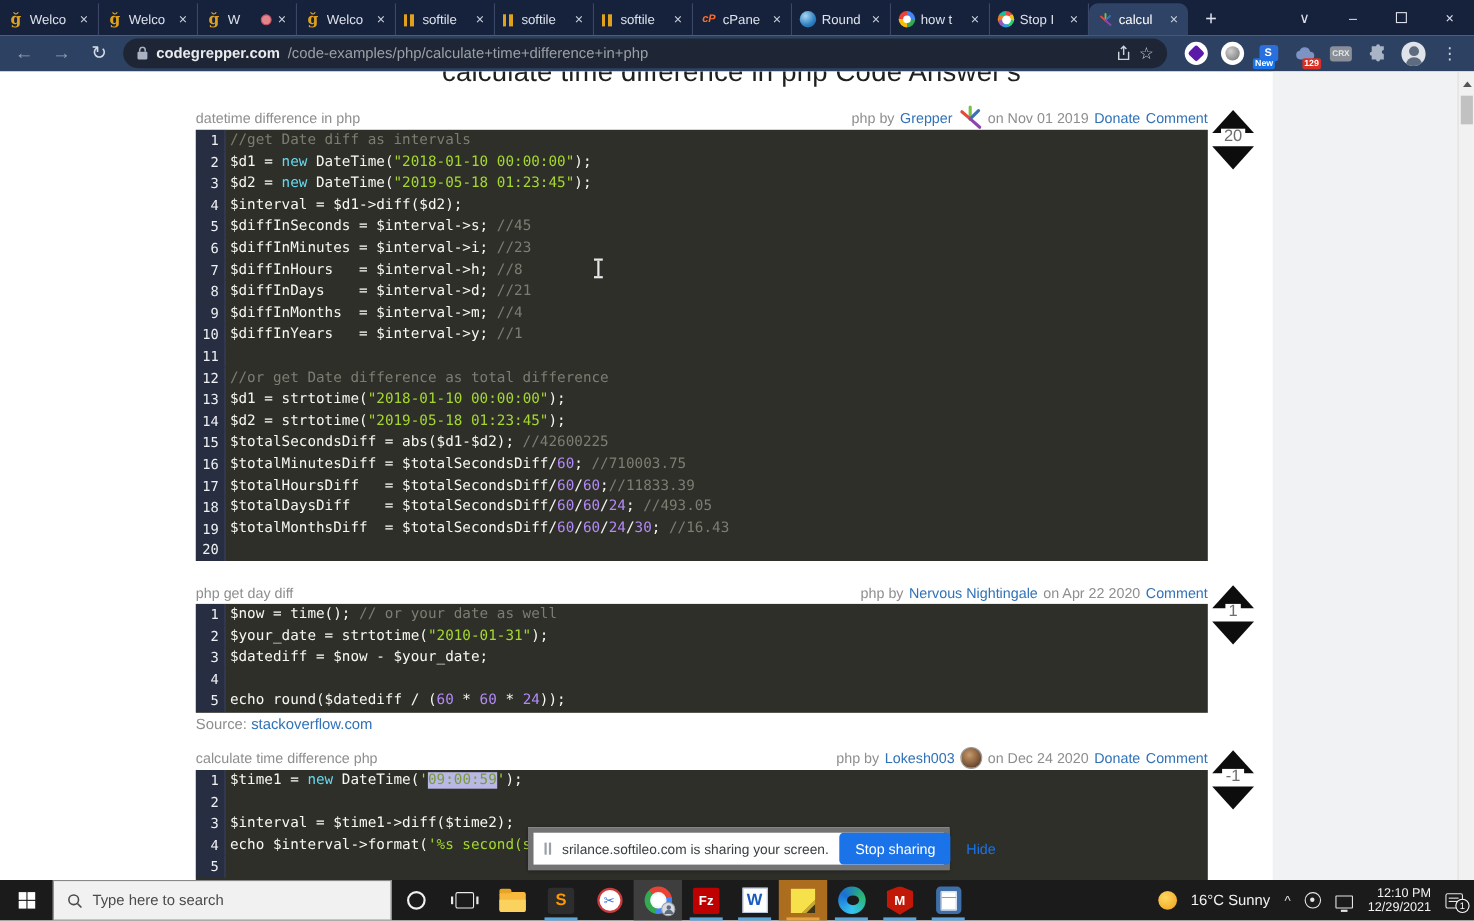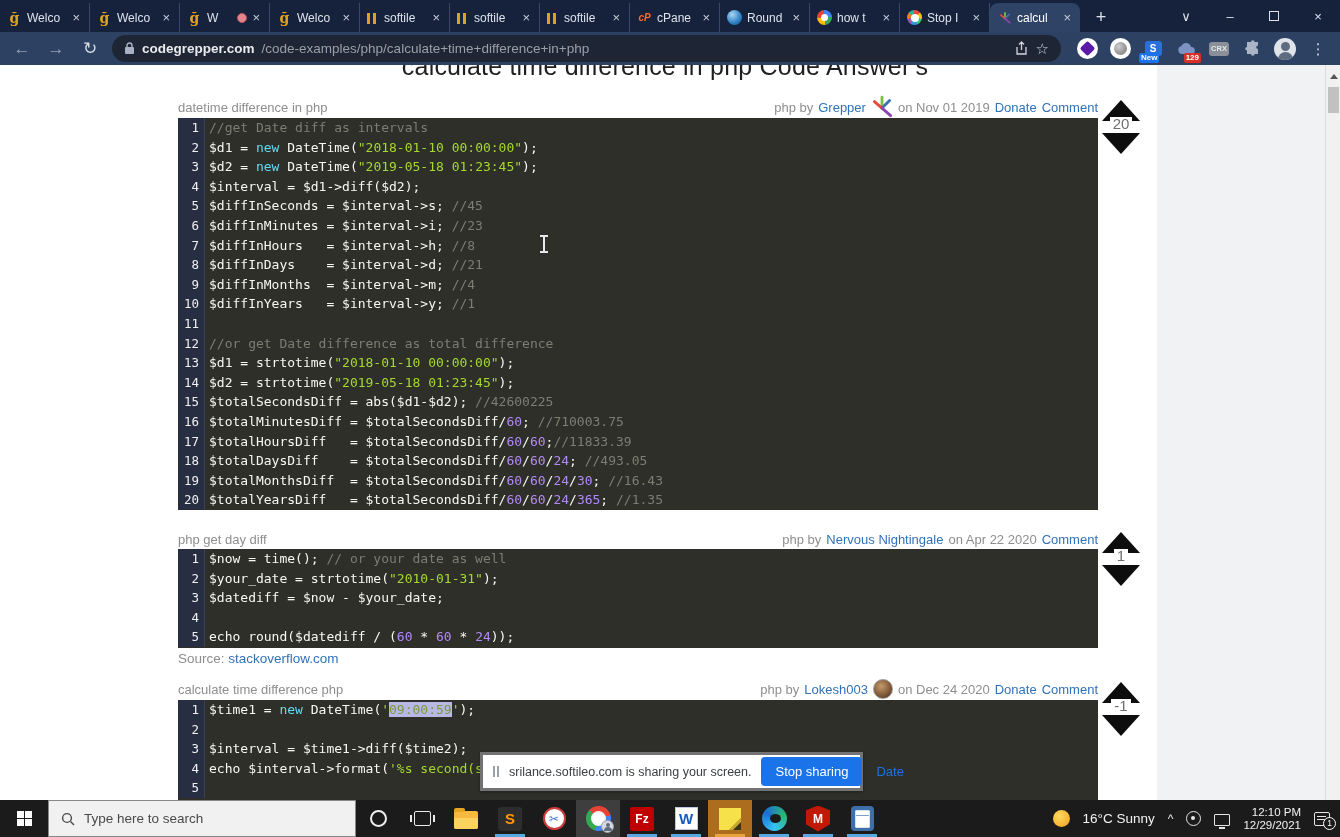--- a/index.html
+++ b/index.html
@@ -84,21 +84,21 @@
   .tri-down{width:0;height:0;border-left:19px solid transparent;border-right:19px solid transparent;border-top:21px solid #0d0d0d}
   .vcount{font-size:15px;color:#6e6e6e;height:14px;line-height:14px;margin:-4px 0 2px;background:#fff;padding:0 3px;z-index:2}
 
   .srcline{position:absolute;left:178px;font-size:13.5px;color:#8e8e8e}
 
   #cursorI{position:absolute;left:543px;top:172px;width:2px;height:14px;background:#e8e8e8}
   #cursorI::before,#cursorI::after{content:"";position:absolute;left:-3px;width:8px;height:2px;background:#e8e8e8}
   #cursorI::before{top:-2px}
   #cursorI::after{bottom:-2px}
 
-  #sharebar{position:absolute;left:480px;top:687px;width:383px;height:39px;background:#fff;border:3px solid #737373;box-shadow:0 1px 3px rgba(0,0,0,.35);display:flex;align-items:center;padding:0 10px;gap:10px;z-index:40}
+  #sharebar{position:absolute;left:480px;top:687px;width:383px;height:39px;background:#fff;border:5px solid #737373;box-shadow:0 1px 3px rgba(0,0,0,.35);display:flex;align-items:center;padding:0 10px;gap:10px;z-index:40}
   .pausebars{display:flex;gap:2px}
   .pausebars i{display:block;width:2px;height:11px;background:#9aa0a6}
   #sharetext{font-size:12.5px;color:#3c4043;white-space:nowrap}
   #stopbtn{background:#1a73e8;color:#fff;font-size:13px;font-weight:400;border:none;border-radius:4px;height:29px;padding:0 14px;cursor:pointer;white-space:nowrap}
   #hidelink{color:#1a73e8;font-size:13px;margin:0 4px;cursor:pointer}
 
   
   #taskbar{position:absolute;top:800px;left:0;width:1340px;height:37px;background:#1b1b1b;display:flex;align-items:stretch;z-index:60}
   #startbtn{width:48px;display:flex;align-items:center;justify-content:center}
   .winlogo{display:grid;grid-template-columns:7px 7px;grid-template-rows:7px 7px;gap:1px}
@@ -385,21 +385,20 @@
         <div class="cl">
           <span class="ln">18</span>
           <span class="ct"><span class="seg-p">$totalDaysDiff    = $totalSecondsDiff/</span><span class="seg-n">60</span><span class="seg-p">/</span><span class="seg-n">60</span><span class="seg-p">/</span><span class="seg-n">24</span><span class="seg-p">; </span><span class="seg-c">//493.05</span></span>
         </div>
         <div class="cl">
           <span class="ln">19</span>
           <span class="ct"><span class="seg-p">$totalMonthsDiff  = $totalSecondsDiff/</span><span class="seg-n">60</span><span class="seg-p">/</span><span class="seg-n">60</span><span class="seg-p">/</span><span class="seg-n">24</span><span class="seg-p">/</span><span class="seg-n">30</span><span class="seg-p">; </span><span class="seg-c">//16.43</span></span>
         </div>
         <div class="cl">
           <span class="ln">20</span>
-          <span class="ct"><span class="seg-p">$totalYearsDiff   = $totalSecondsDiff/</span><span class="seg-n">60</span><span class="seg-p">/</span><span class="seg-n">60</span><span class="seg-p">/</span><span class="seg-n">24</span><span class="seg-p">/</span><span class="seg-n">365</span><span class="seg-p">; </span><span class="seg-c">//1.35</span></span>
         </div>
       </div>
     <div class="vote" style="top:35px">
       <div class="tri-up"></div>
       <div class="vcount">20</div>
       <div class="tri-down"></div>
     </div>
 
     <div class="ahdr" style="top:465px">
       <span class="alabel">php get day diff</span>
@@ -482,21 +481,21 @@
 
     <div id="cursorI"></div>
 
     <div id="sharebar">
       <span class="pausebars">
           <i></i>
           <i></i>
         </span>
       <span id="sharetext">srilance.softileo.com is sharing your screen.</span>
       <button id="stopbtn">Stop sharing</button>
-      <span id="hidelink">Date</span>
+      <span id="hidelink">Hide</span>
     </div>
 
     <div id="vscroll">
       <div class="uparr"></div>
       <div class="thumb"></div>
     </div>
   </div>
 
   <div id="taskbar">
     <div id="startbtn">

